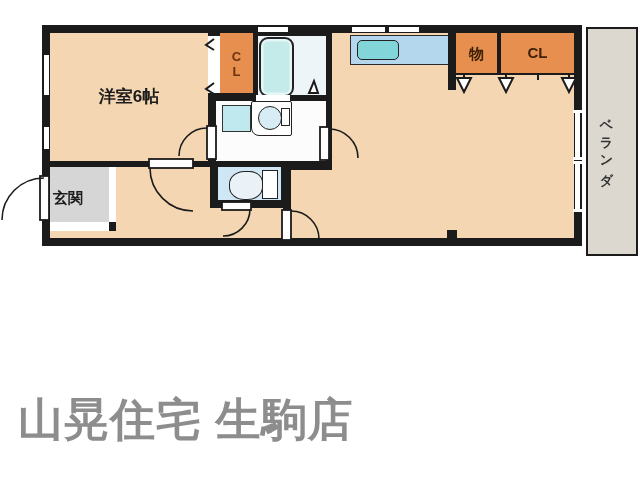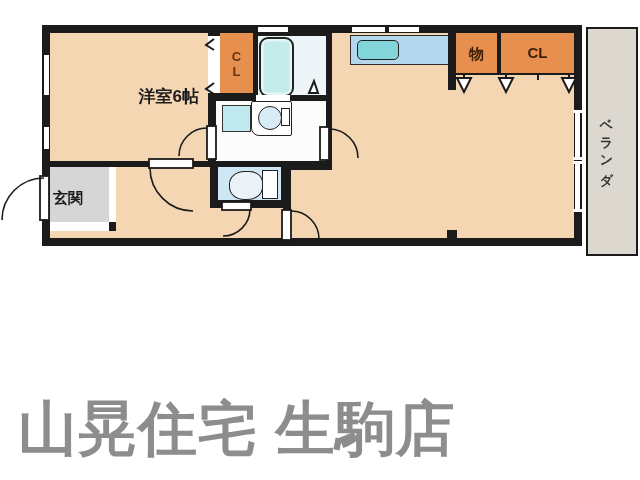--- a/index.html
+++ b/index.html
@@ -13,21 +13,21 @@
   .orange{background:var(--closet-orange);}
   .white{background:#ffffff;}
   .rlabel{position:absolute;color:#1c1c1c;font-weight:600;text-align:center;line-height:1.15;}
   .vtext{writing-mode:vertical-rl;text-orientation:upright;}
   .thinarc{stroke:var(--wall);fill:none;stroke-width:1.6px;}
   .leaf{fill:#ffffff;stroke:var(--wall);stroke-width:1.8px;}
   .tri{fill:#ffffff;stroke:var(--wall);stroke-width:2px;}
   .mark{stroke:var(--wall);fill:none;stroke-width:2px;}
   #footer-title{
     position:absolute;left:18px;top:390px;width:600px;
-    font-size:59px;font-weight:bold;letter-spacing:1px;color:var(--footer-gray);
+    font-size:45px;font-weight:bold;letter-spacing:1px;color:var(--footer-gray);
   }
 </style>
 </head>
 <body>
 
 <div id="canvas">
 
   <div class="abs wallbase" style="left:42px;top:25px;width:540px;height:221px;"></div>
 
   <div class="abs" style="left:586px;top:27px;width:48px;height:225px;background:var(--veranda-gray);border:2px solid var(--wall);"></div>
@@ -109,21 +109,21 @@
 
     <path class="mark" d="M464,73 L464,78 M506,73 L506,78 M569,73 L569,78 M538,73 L538,80"></path>
     <polygon class="tri" points="457,78 471,78 464,92"></polygon>
     <polygon class="tri" points="499,78 513,78 506,92"></polygon>
     <polygon class="tri" points="562,78 576,78 569,92"></polygon>
 
     <path class="mark" d="M214,39 L206,45 L214,50"></path>
     <path class="mark" d="M214,83 L206,89 L214,94"></path>
   </svg>
 
-  <div class="rlabel" style="left:59px;top:87px;width:140px;font-size:17px;text-align:right;">洋室6帖</div>
+  <div class="rlabel" style="left:59px;top:87px;width:140px;font-size:17px;">洋室6帖</div>
 
 
   <div class="rlabel" style="left:50px;top:189px;width:36px;font-size:15px;">玄関</div>
 
   <div class="rlabel vtext" style="left:228px;top:41px;height:46px;font-size:13px;color:var(--closet-text);font-weight:bold;">CL</div>
 
   <div class="rlabel" style="left:456px;top:45px;width:41px;font-size:15px;color:#3f2006;font-weight:bold;">物</div>
 
   <div class="rlabel" style="left:501px;top:44px;width:73px;font-size:15px;color:#3f2006;font-weight:bold;">CL</div>
 

